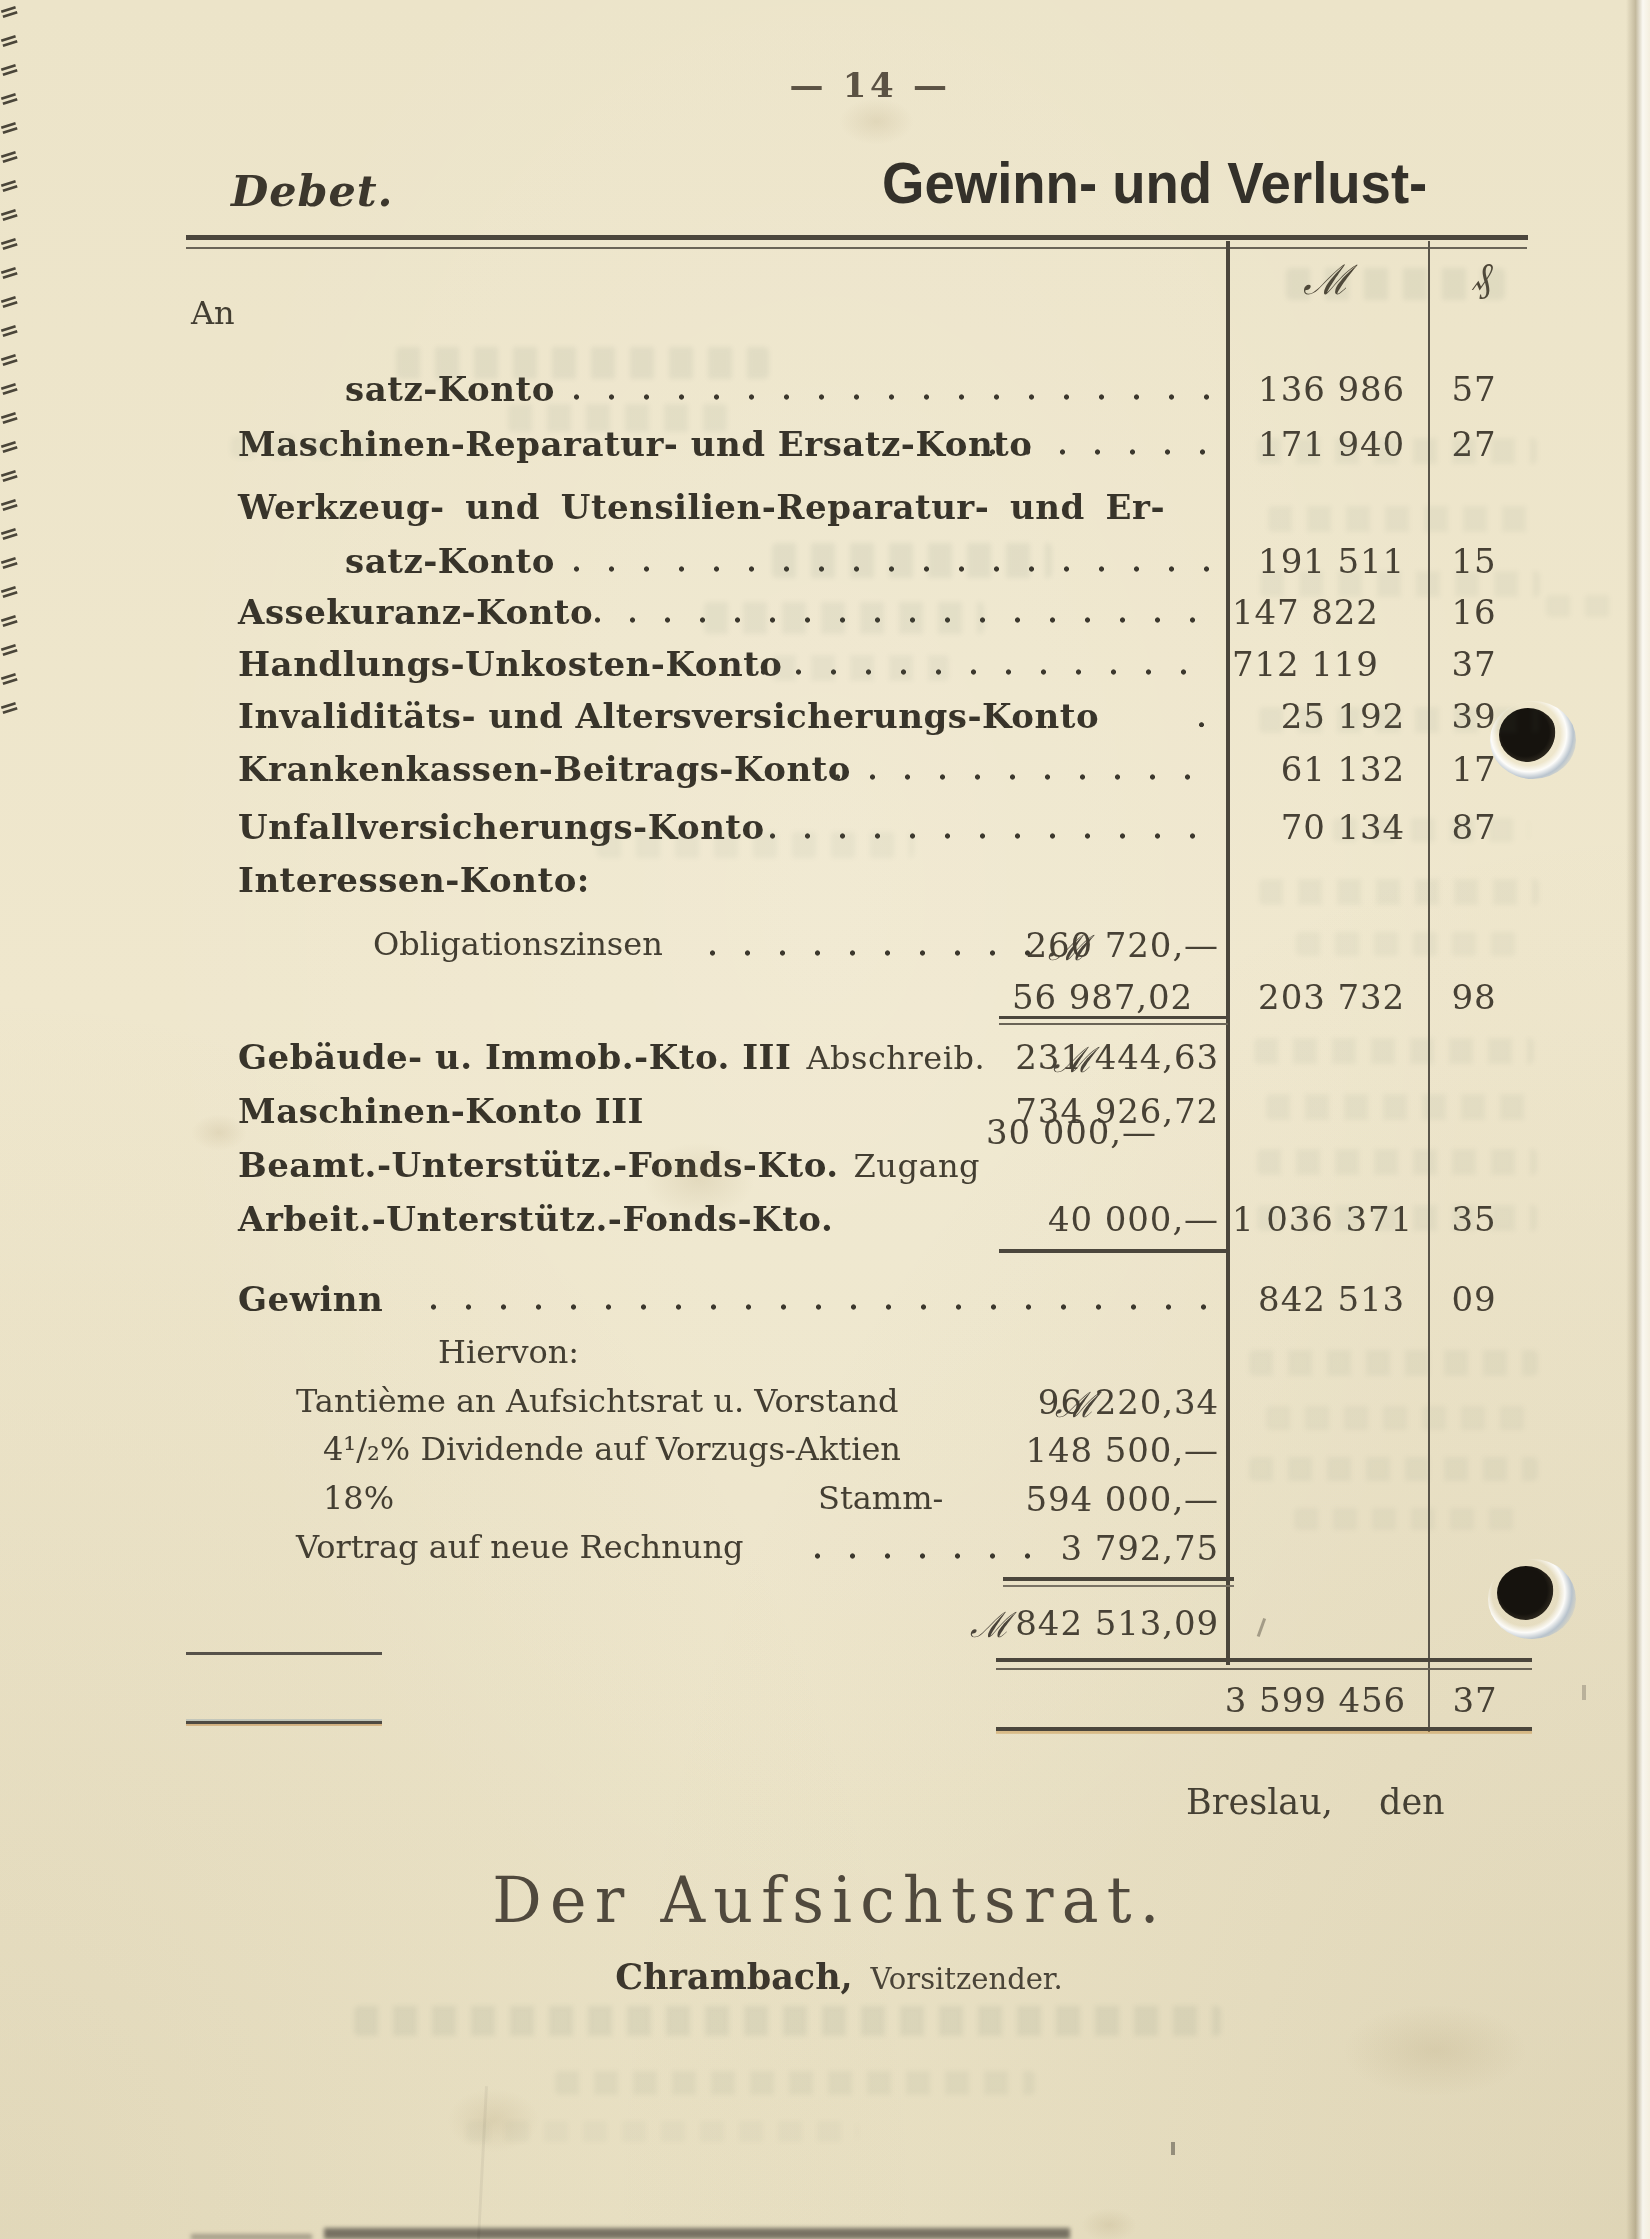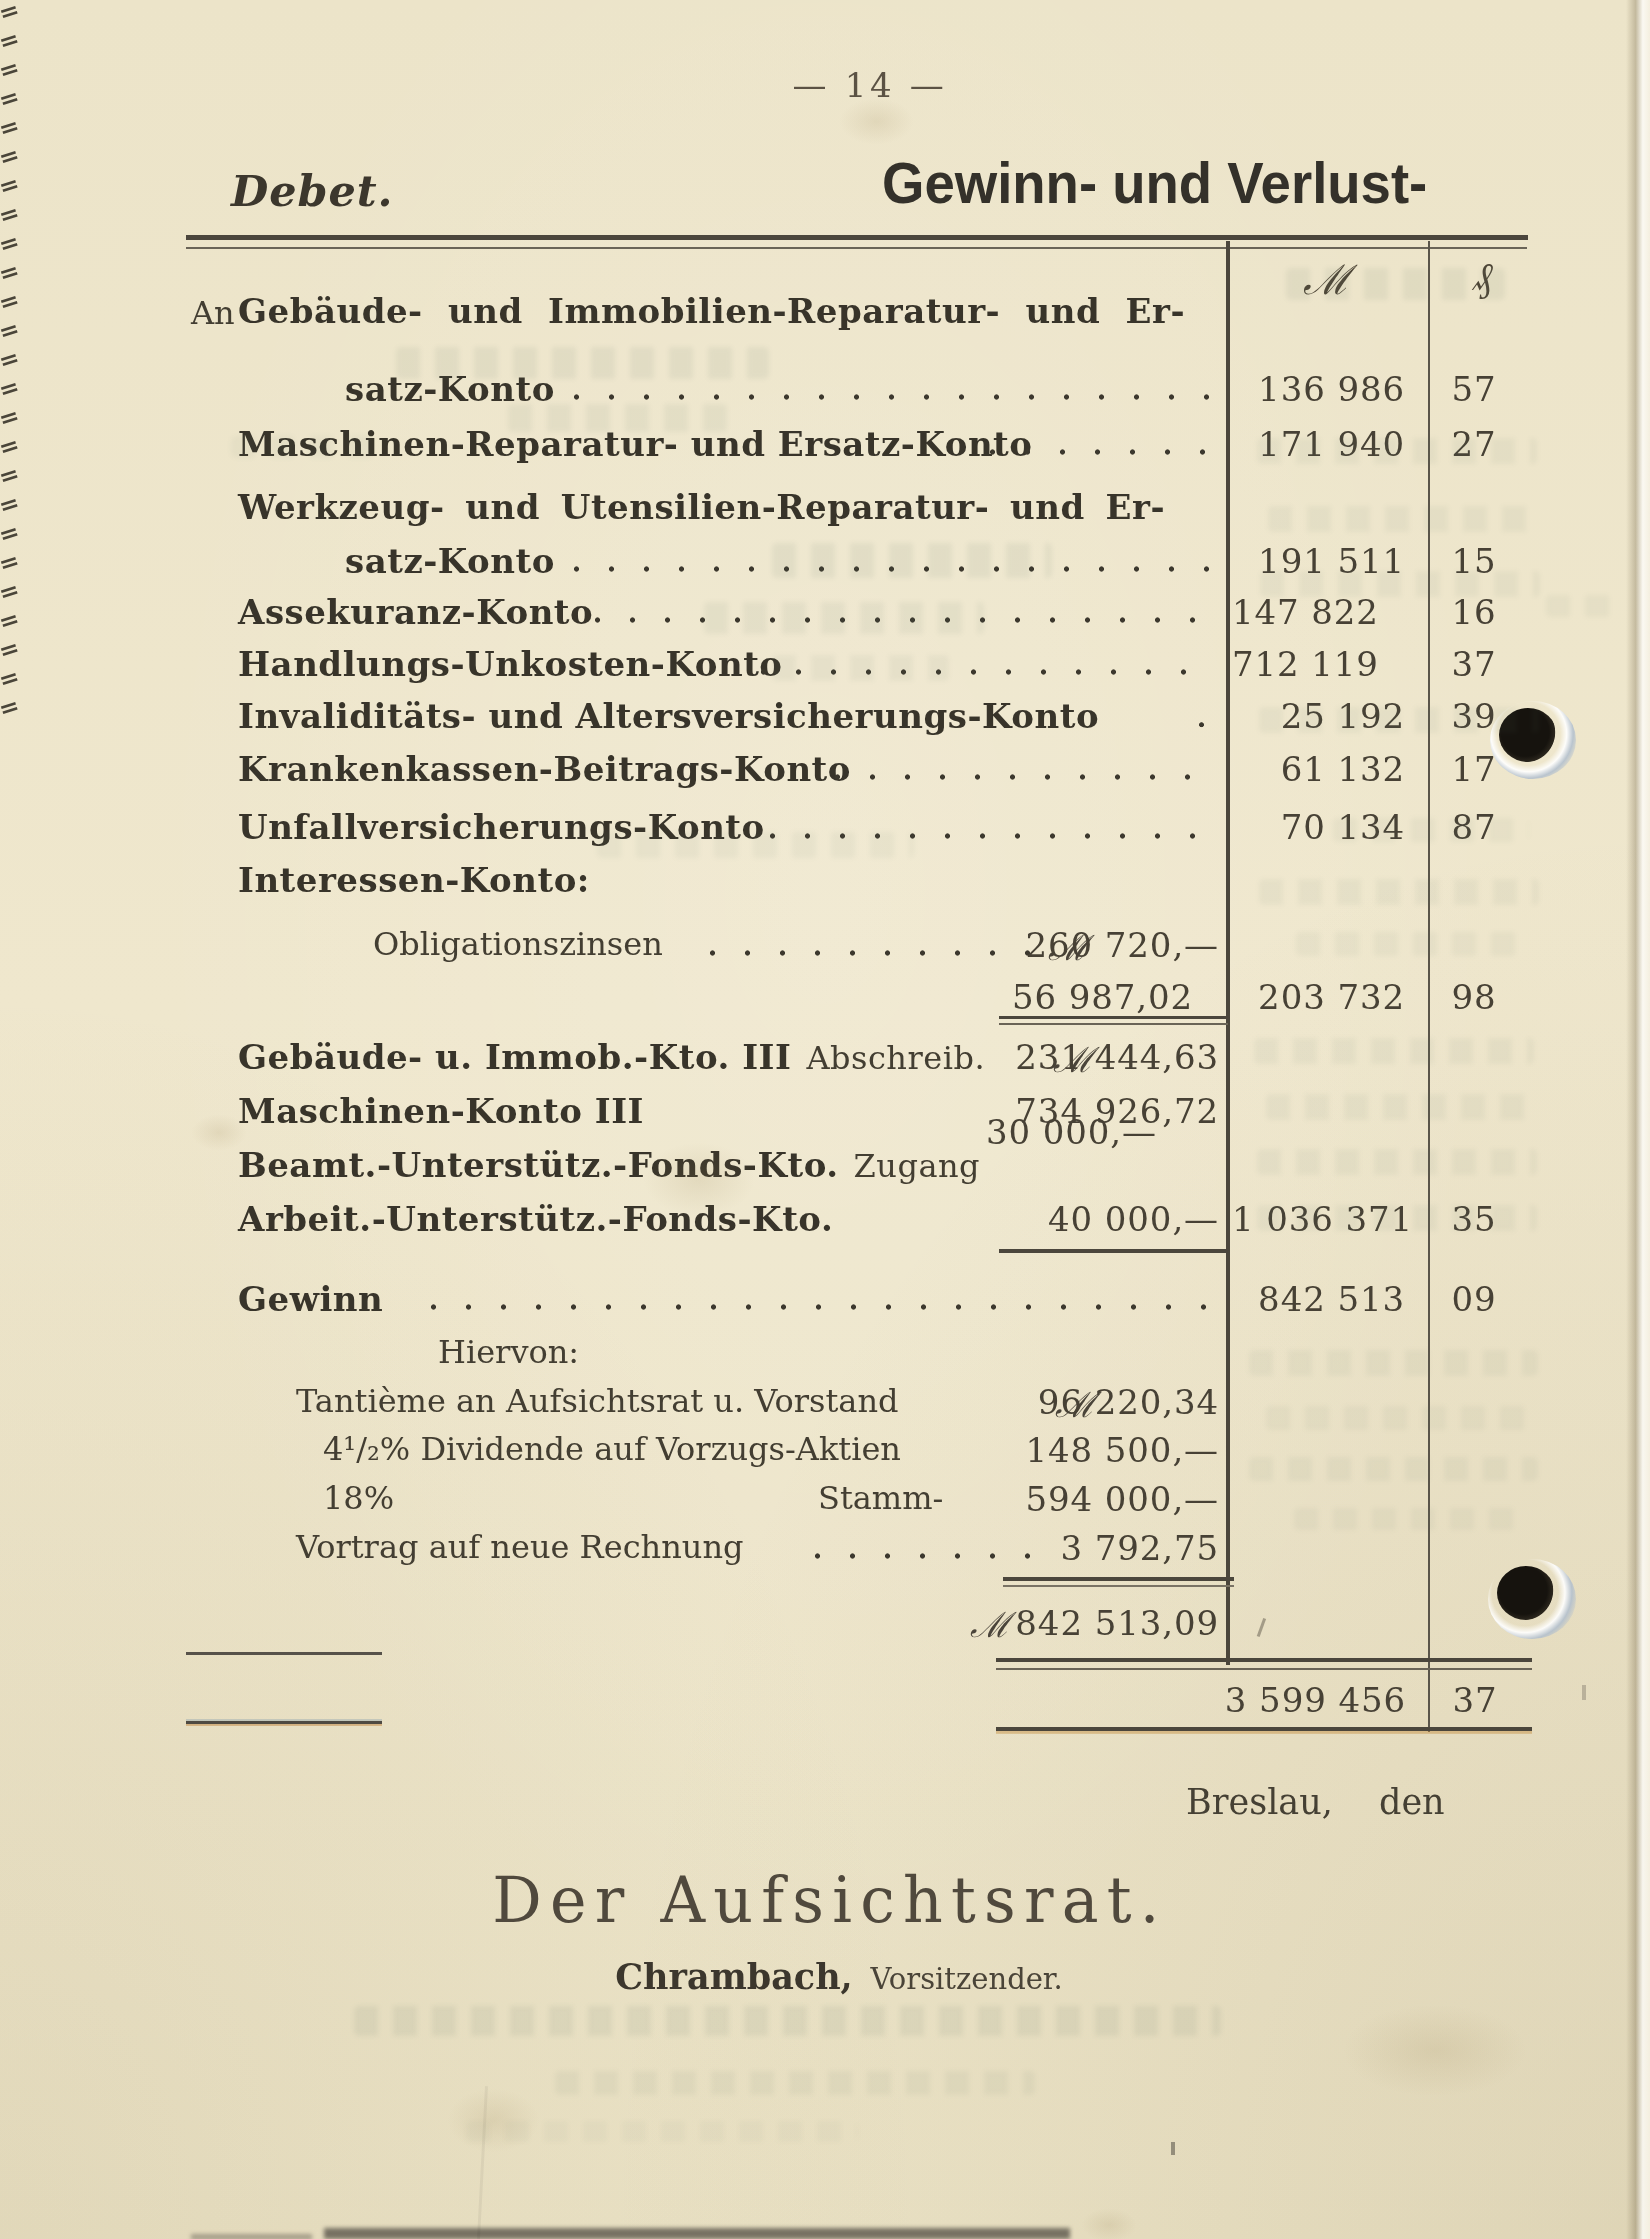--- a/index.html
+++ b/index.html
@@ -25,21 +25,21 @@
   .ghost{position:absolute;border-radius:4.7px;filter:blur(2.8px);
          background:repeating-linear-gradient(90deg, rgba(96,118,100,0.55) 0 24px, rgba(96,118,100,0) 24px 39px);}
   .stain{position:absolute;border-radius:50%;background:radial-gradient(ellipse, rgba(148,126,78,0.14), rgba(0,0,0,0) 70%);}
   .hole{position:absolute;border-radius:50%;}
 </style>
 </head>
 <body>
 
 <div id="sheet">
 
-  <div class="abs" style="left:772px;top:65px;width:196px;text-align:center;font-size:34px;color:#5b5244;letter-spacing:3.7px;">— 14 —</div>
+  <div class="abs" style="left:772px;top:65px;width:196px;text-align:center;font-size:34px;color:#5b5244;letter-spacing:3.7px;font-weight:bold;">— 14 —</div>
 
   <div class="abs" style="left:231px;top:166px;font-size:43px;font-style:italic;font-weight:bold;color:#3c372d;letter-spacing:0.9px;">Debet.</div>
 
   <div class="abs" style="left:882px;top:149px;font-family:'Liberation Sans',sans-serif;font-weight:bold;font-size:58px;color:#34312a;transform:scaleX(.94);transform-origin:left;letter-spacing:0px;">Gewinn- und Verlust-</div>
 
   <div class="abs cur-m" style="left:1303px;top:250px;font-size:41px;color:#4e4637;">ℳ</div>
   <div class="abs cur-m" style="left:1473px;top:254px;font-size:39px;color:#4e4637;">₰</div>
 
   <div class="abs rule" style="left:186px;top:235px;width:1342px;height:4.7px;"></div>
   <div class="abs rule" style="left:186px;top:247px;width:1341px;height:1.9px;background:#6a6457;"></div>
@@ -84,21 +84,20 @@
   <div class="abs" style="left:324px;top:2228px;width:746px;height:11.2px;background:#5c574c;filter:blur(1.9px);opacity:.8;"></div>
   <div class="abs" style="left:191px;top:2234px;width:121px;height:5.6px;background:#7a7466;filter:blur(1.9px);opacity:.6;"></div>
 
   <div class="abs" style="left:1260px;top:1618px;width:2.8px;height:18.6px;background:#6b6455;opacity:.55;transform:rotate(20deg);"></div>
   <div class="abs" style="left:1582px;top:1685px;width:3.7px;height:15px;background:#8d8575;opacity:.5;"></div>
   <div class="abs" style="left:1171px;top:2142px;width:3.7px;height:13px;background:#5f5a4e;opacity:.6;"></div>
   <div class="abs" style="left:481px;top:2086px;width:2.8px;height:153px;background:rgba(0,0,0,.05);transform:rotate(3deg);"></div>
 
   <div id="rows">
       <div class="abs pfx" style="left:191px;top:294px;">An</div>
-      <div class="abs lbl" style="left:238px;top:291px;word-spacing:13px;">Gebäude- und Immobilien-Reparatur- und Er-</div>
       <div class="abs lbl" style="left:345px;top:369px;">satz-Konto</div>
       <div class="abs leader" style="left:559px;top:393px;width:651px;"></div>
       <div class="abs num" style="left:1232px;top:369px;width:173px;text-align:right;">136 986</div>
       <div class="abs num" style="left:1443px;top:369px;width:62px;text-align:center;">57</div>
       <div style="left:209px;top:432px;"><span class="dito">=</span></div>
       <div class="abs lbl" style="left:238px;top:424px;">Maschinen-Reparatur- und Ersatz-Konto</div>
       <div class="abs leader" style="left:975px;top:448px;width:235px;"></div>
       <div class="abs num" style="left:1232px;top:424px;width:173px;text-align:right;">171 940</div>
       <div class="abs num" style="left:1443px;top:424px;width:62px;text-align:center;">27</div>
       <div style="left:209px;top:494px;"><span class="dito">=</span></div>

